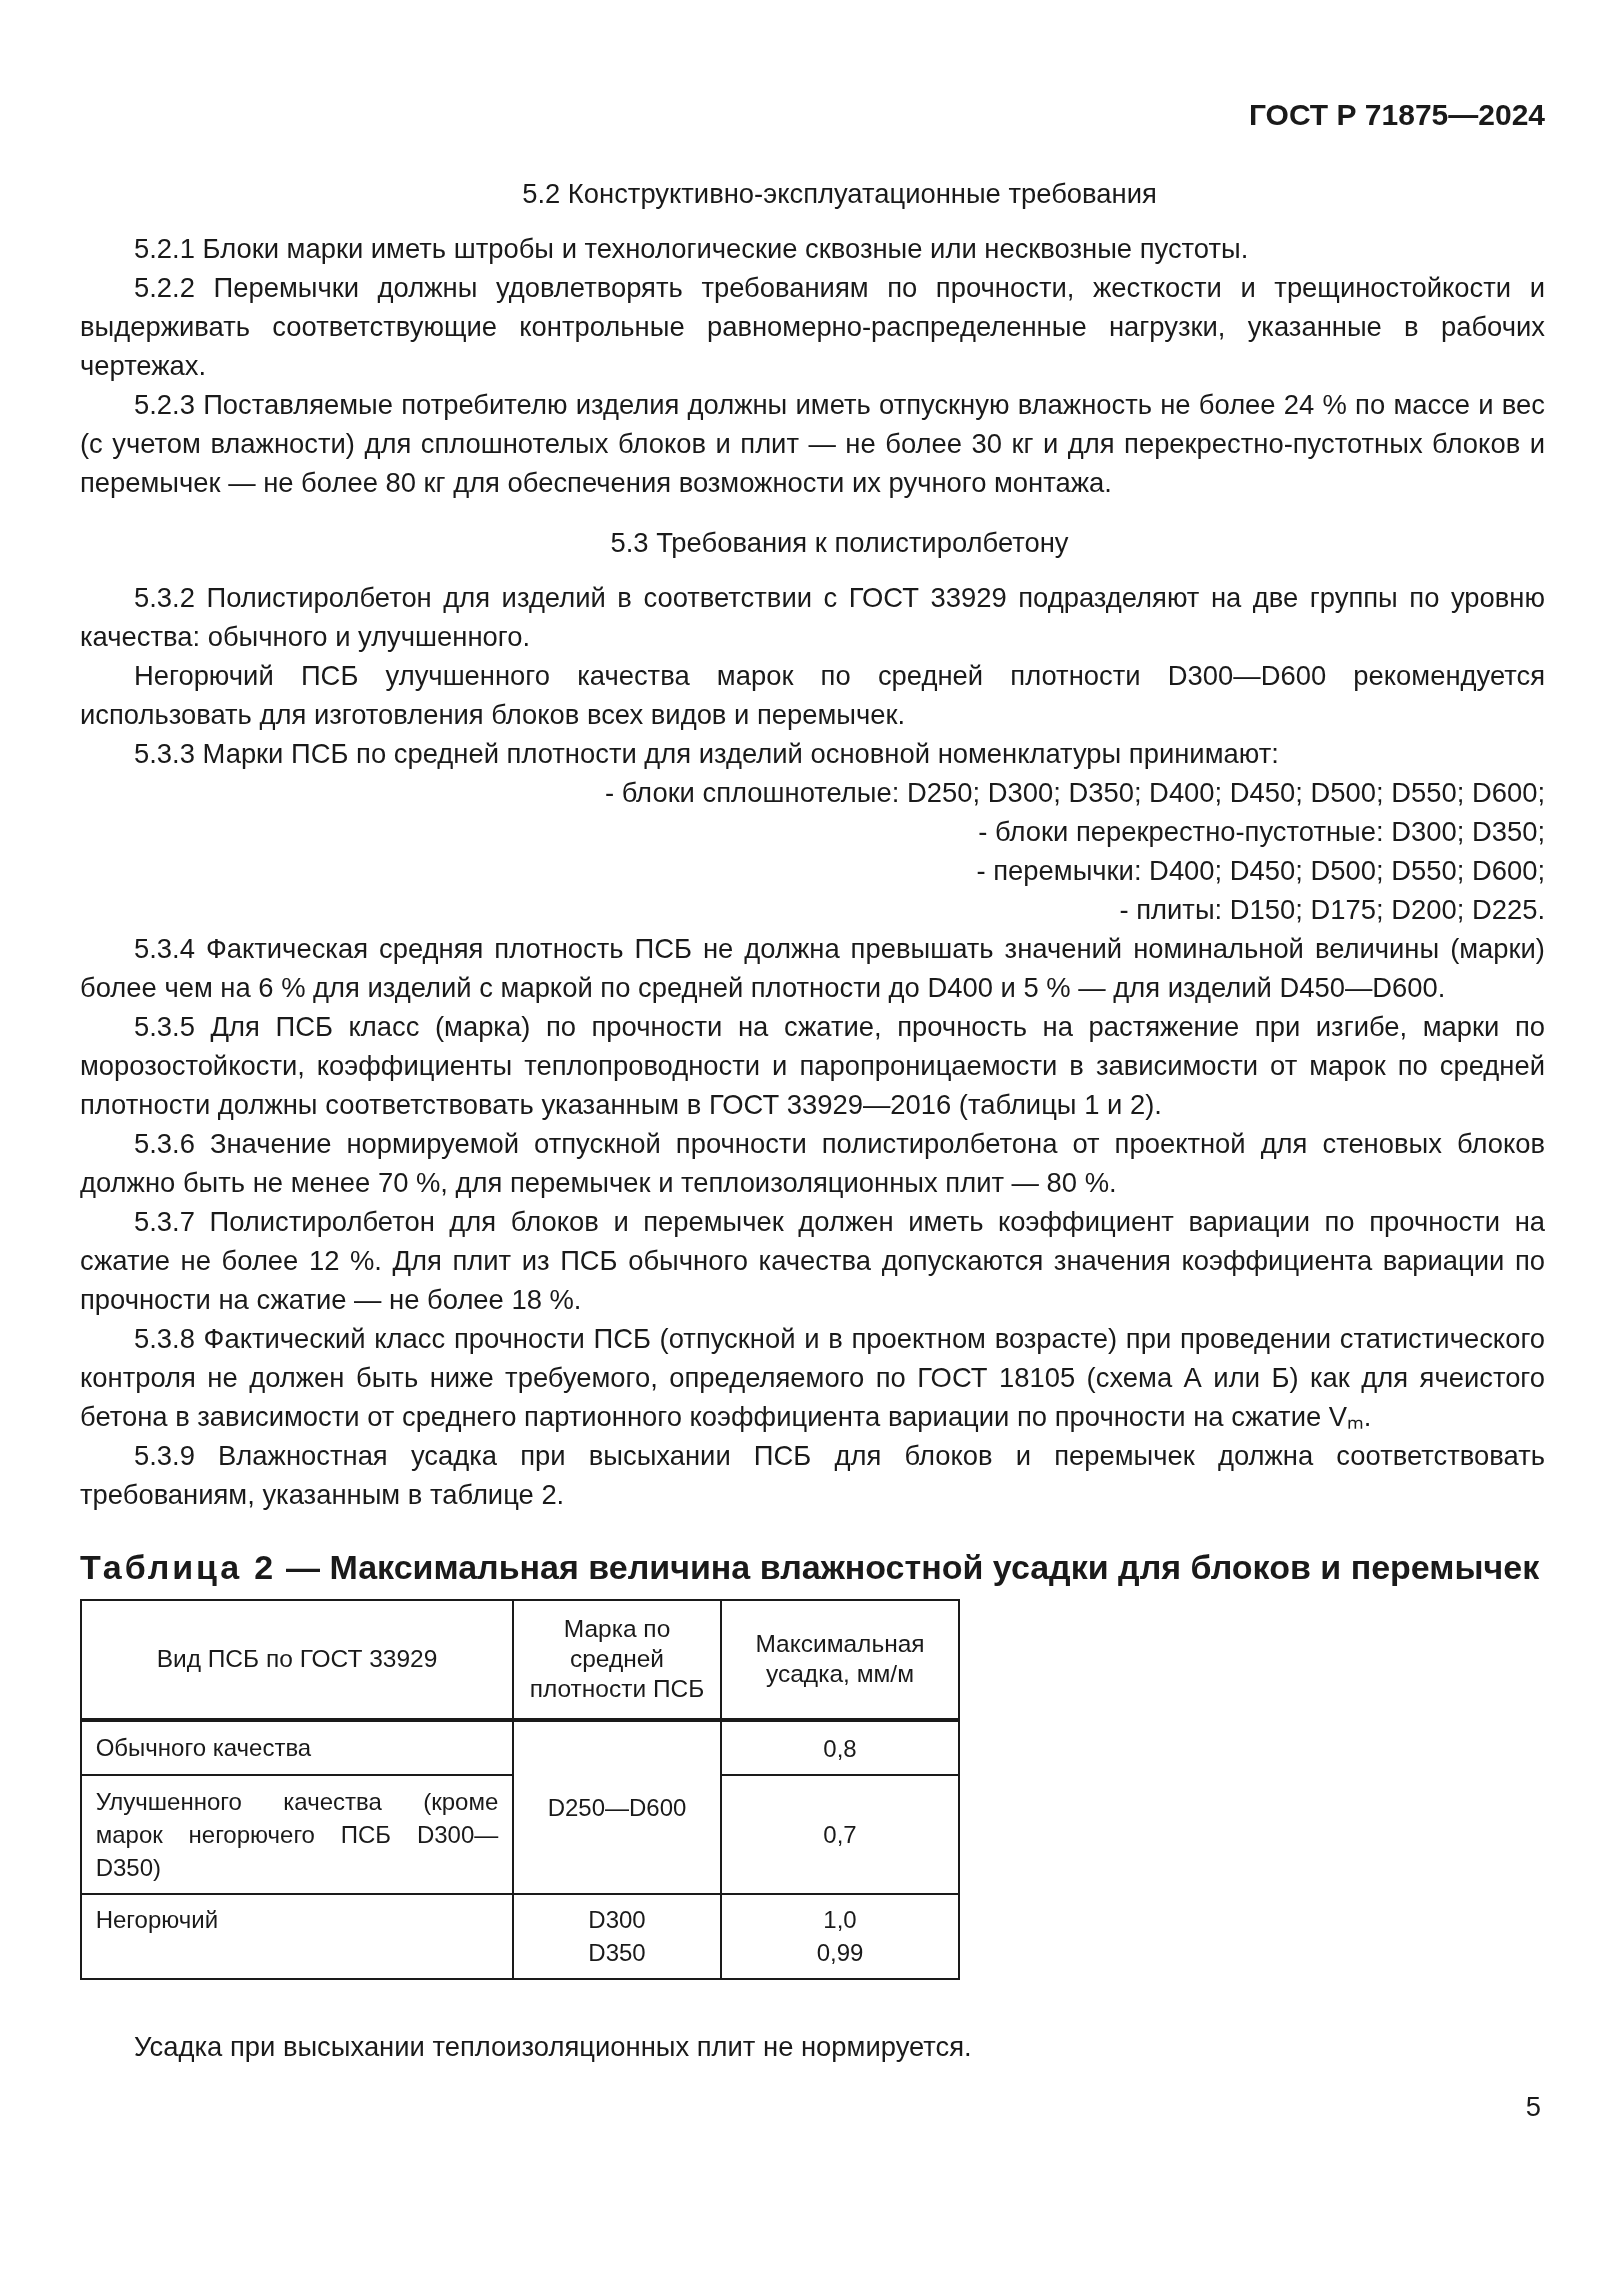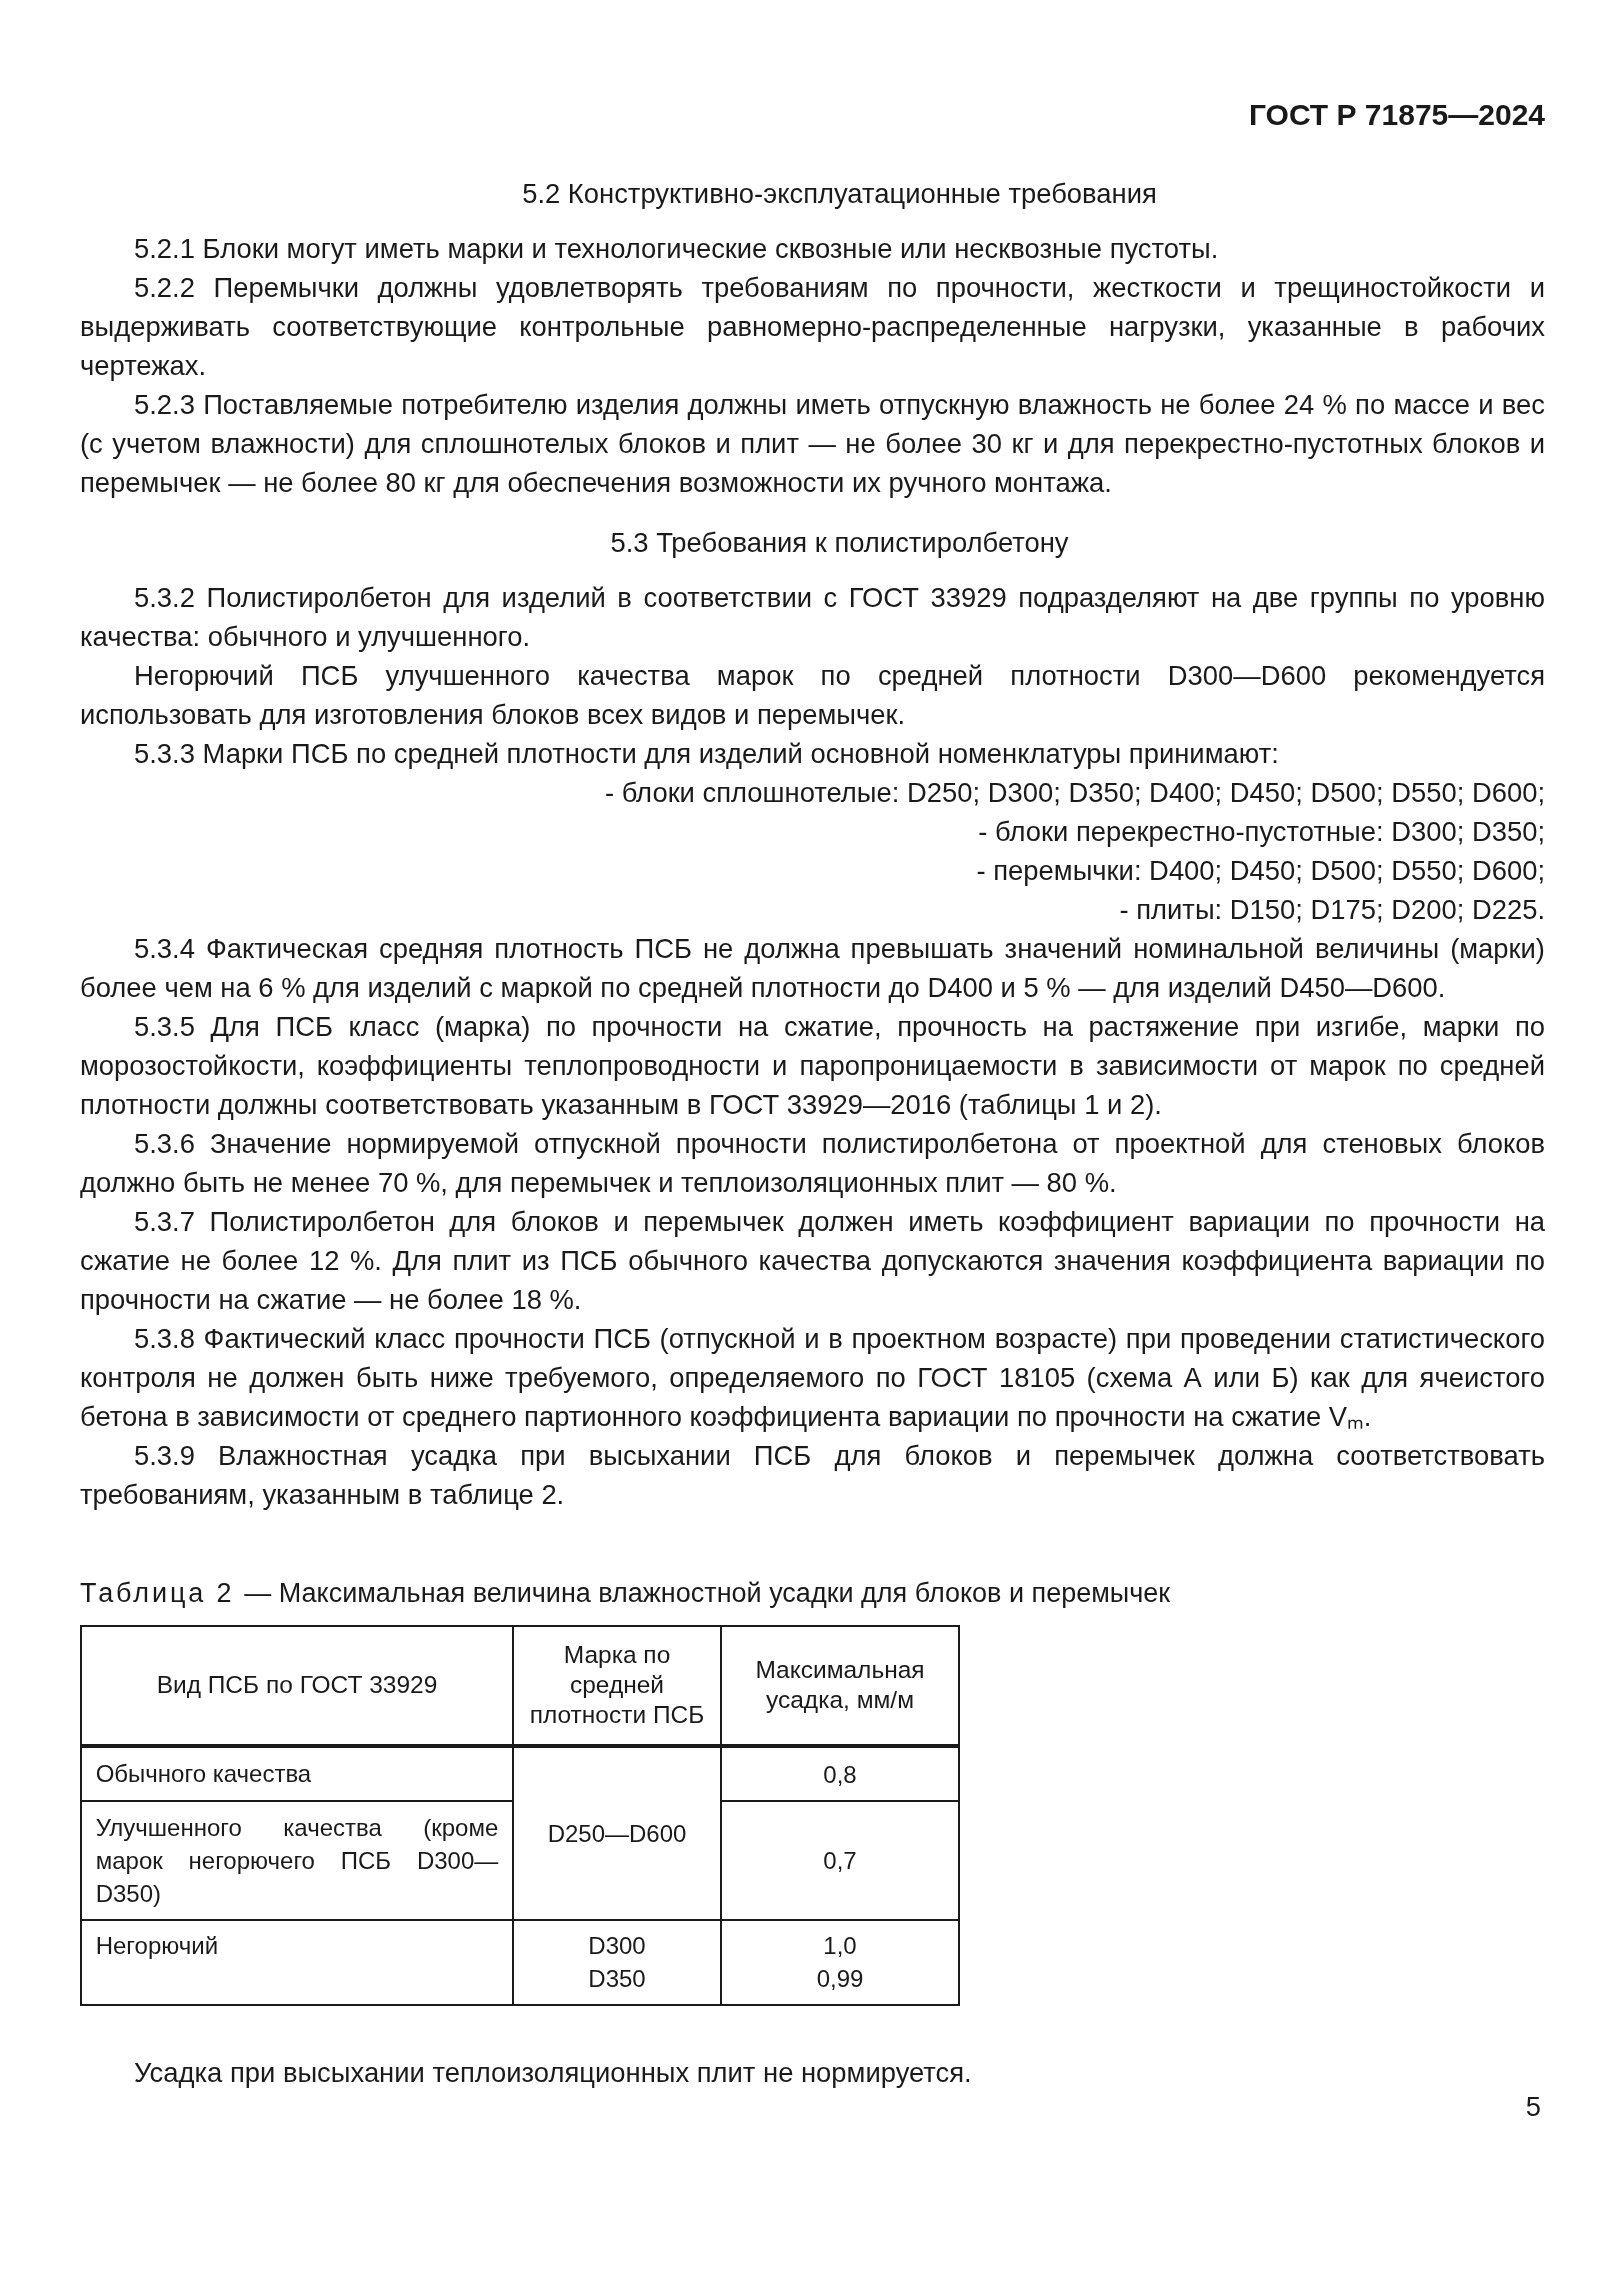--- a/index.html
+++ b/index.html
@@ -30,24 +30,25 @@
     hyphens: auto;
   }
   .content p.heading {
     font-weight: normal;
     text-align: center;
     margin: 21.6px 0 15.7px 0;
   }
   .content p.heading:first-child { margin-top: 0; }
   .content p.list { text-align: right; }
   .table-caption {
-    margin-top: 64px;
+    margin-top: 38px;
     margin-bottom: 15.7px;
-    font-size: 27px;
+    font-size: 34px;
     line-height: 31px;
+    font-weight: bold;
   }
   .cap-label { letter-spacing: 2.9px; margin-right: 9.8px; }
   table.gost {
     border-collapse: collapse;
     table-layout: fixed;
     width: 878px;
     border: 2.9px solid #1a1a1a;
   }
   table.gost col.c1 { width: 432px; }
   table.gost col.c2 { width: 208px; }
@@ -94,21 +95,21 @@
 </head>
 <body>
 
 <div class="page">
 
   <div class="doc-header">ГОСТ Р 71875—2024</div>
 
   <div class="content">
 
   <p class="heading">5.2 Конструктивно-эксплуатационные требования</p>
-      <p class="para">5.2.1 Блоки могут иметь марки и технологические сквозные или несквозные пустоты.</p>
+      <p class="para">5.2.1 Блоки марки иметь штробы и технологические сквозные или несквозные пустоты.</p>
       <p class="para">5.2.2 Перемычки должны удовлетворять требованиям по прочности, жесткости и трещиностойкости и выдерживать соответствующие контрольные равномерно-распределенные нагрузки, указанные в рабочих чертежах.</p>
       <p class="para">5.2.3 Поставляемые потребителю изделия должны иметь отпускную влажность не более 24 % по массе и вес (с учетом влажности) для сплошнотелых блоков и плит — не более 30 кг и для перекрестно-пустотных блоков и перемычек — не более 80 кг для обеспечения возможности их ручного монтажа.</p>
       <p class="heading">5.3 Требования к полистиролбетону</p>
       <p class="para">5.3.2 Полистиролбетон для изделий в соответствии с ГОСТ 33929 подразделяют на две группы по уровню качества: обычного и улучшенного.</p>
       <p class="para">Негорючий ПСБ улучшенного качества марок по средней плотности D300—D600 рекомендуется использовать для изготовления блоков всех видов и перемычек.</p>
       <p class="para">5.3.3 Марки ПСБ по средней плотности для изделий основной номенклатуры принимают:</p>
       <p class="list">- блоки сплошнотелые: D250; D300; D350; D400; D450; D500; D550; D600;</p>
       <p class="list">- блоки перекрестно-пустотные: D300; D350;</p>
       <p class="list">- перемычки: D400; D450; D500; D550; D600;</p>
       <p class="list">- плиты: D150; D175; D200; D225.</p>

